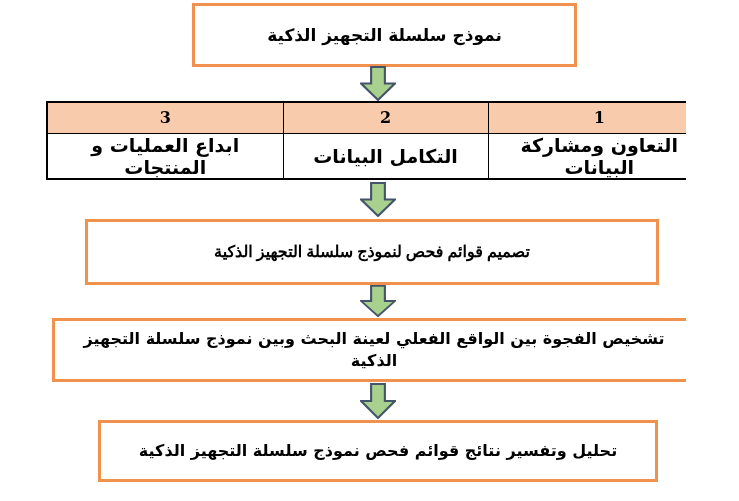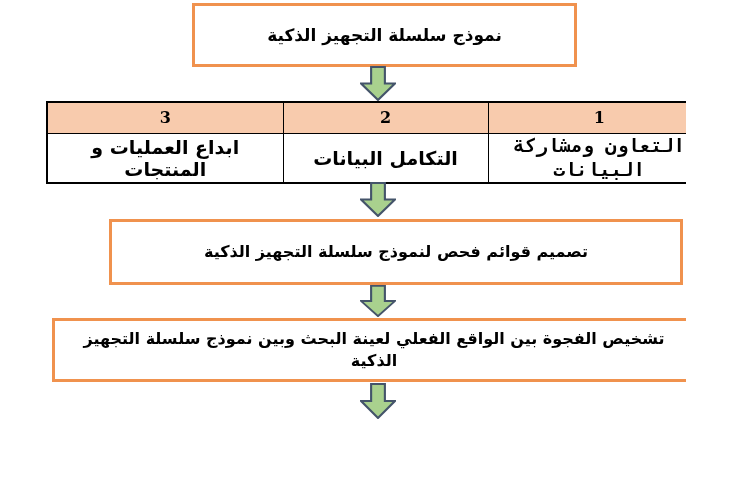--- a/index.html
+++ b/index.html
@@ -62,21 +62,21 @@
     background:var(--table-header-fill);
     height:31px;
     font-size:16px;
     font-family:"DejaVu Serif","Liberation Serif",serif;
   }
   .mtable .brow td{
     background:var(--page-bg);
     height:46px;
     font-size:19px;
   }
-  .col-1{width:223px;font-family:Liberation Mono, monospace;}
+  .col-1{width:223px;}
   .col-2{width:205px;}
   .col-3{width:236px;}
 </style>
 </head>
 <body>
 
 <div class="canvas">
 
   <div class="obox title" style="left:192px;top:3px;width:385px;height:64px;">
     <span>نموذج سلسلة التجهيز الذكية</span>
@@ -102,34 +102,37 @@
     </tr>
   </tbody>
     </table>
 
   <div class="arrow" style="top:182px;height:35px;">
     <svg viewBox="0 0 34 36" preserveAspectRatio="none">
       <polygon points="10.5,1 23.5,1 23.5,18 33,18 17,35 1,18 10.5,18" style="fill:var(--arrow-fill);stroke:var(--arrow-border);stroke-width:2;"></polygon>
     </svg>
   </div>
 
-  <div class="obox" style="left:109px;top:219px;width:574px;height:66px;">
+  <div class="obox" style="left:85px;top:219px;width:574px;height:66px;font-family:Liberation Serif, serif;">
     <span>تصميم قوائم فحص لنموذج سلسلة التجهيز الذكية</span>
   </div>
 
   <div class="arrow" style="top:285px;height:32px;">
     <svg viewBox="0 0 34 36" preserveAspectRatio="none">
       <polygon points="10.5,1 23.5,1 23.5,18 33,18 17,35 1,18 10.5,18" style="fill:var(--arrow-fill);stroke:var(--arrow-border);stroke-width:2;"></polygon>
     </svg>
   </div>
 
   <div class="obox" style="left:52px;top:318px;width:646px;height:64px;padding-left:8px;">
     <span>تشخيص الفجوة بين الواقع الفعلي لعينة البحث وبين نموذج سلسلة التجهيز الذكية</span>
   </div>
 
   <div class="arrow" style="top:383px;height:36px;">
     <svg viewBox="0 0 34 36" preserveAspectRatio="none">
       <polygon points="10.5,1 23.5,1 23.5,18 33,18 17,35 1,18 10.5,18" style="fill:var(--arrow-fill);stroke:var(--arrow-border);stroke-width:2;"></polygon>
     </svg>
   </div>
 
+  <div class="obox" style="left:98px;top:420px;width:560px;height:62px;">
+    <span>تحليل وتفسير نتائج قوائم فحص نموذج سلسلة التجهيز الذكية</span>
+  </div>
 
 </div>
 
 </body></html>

